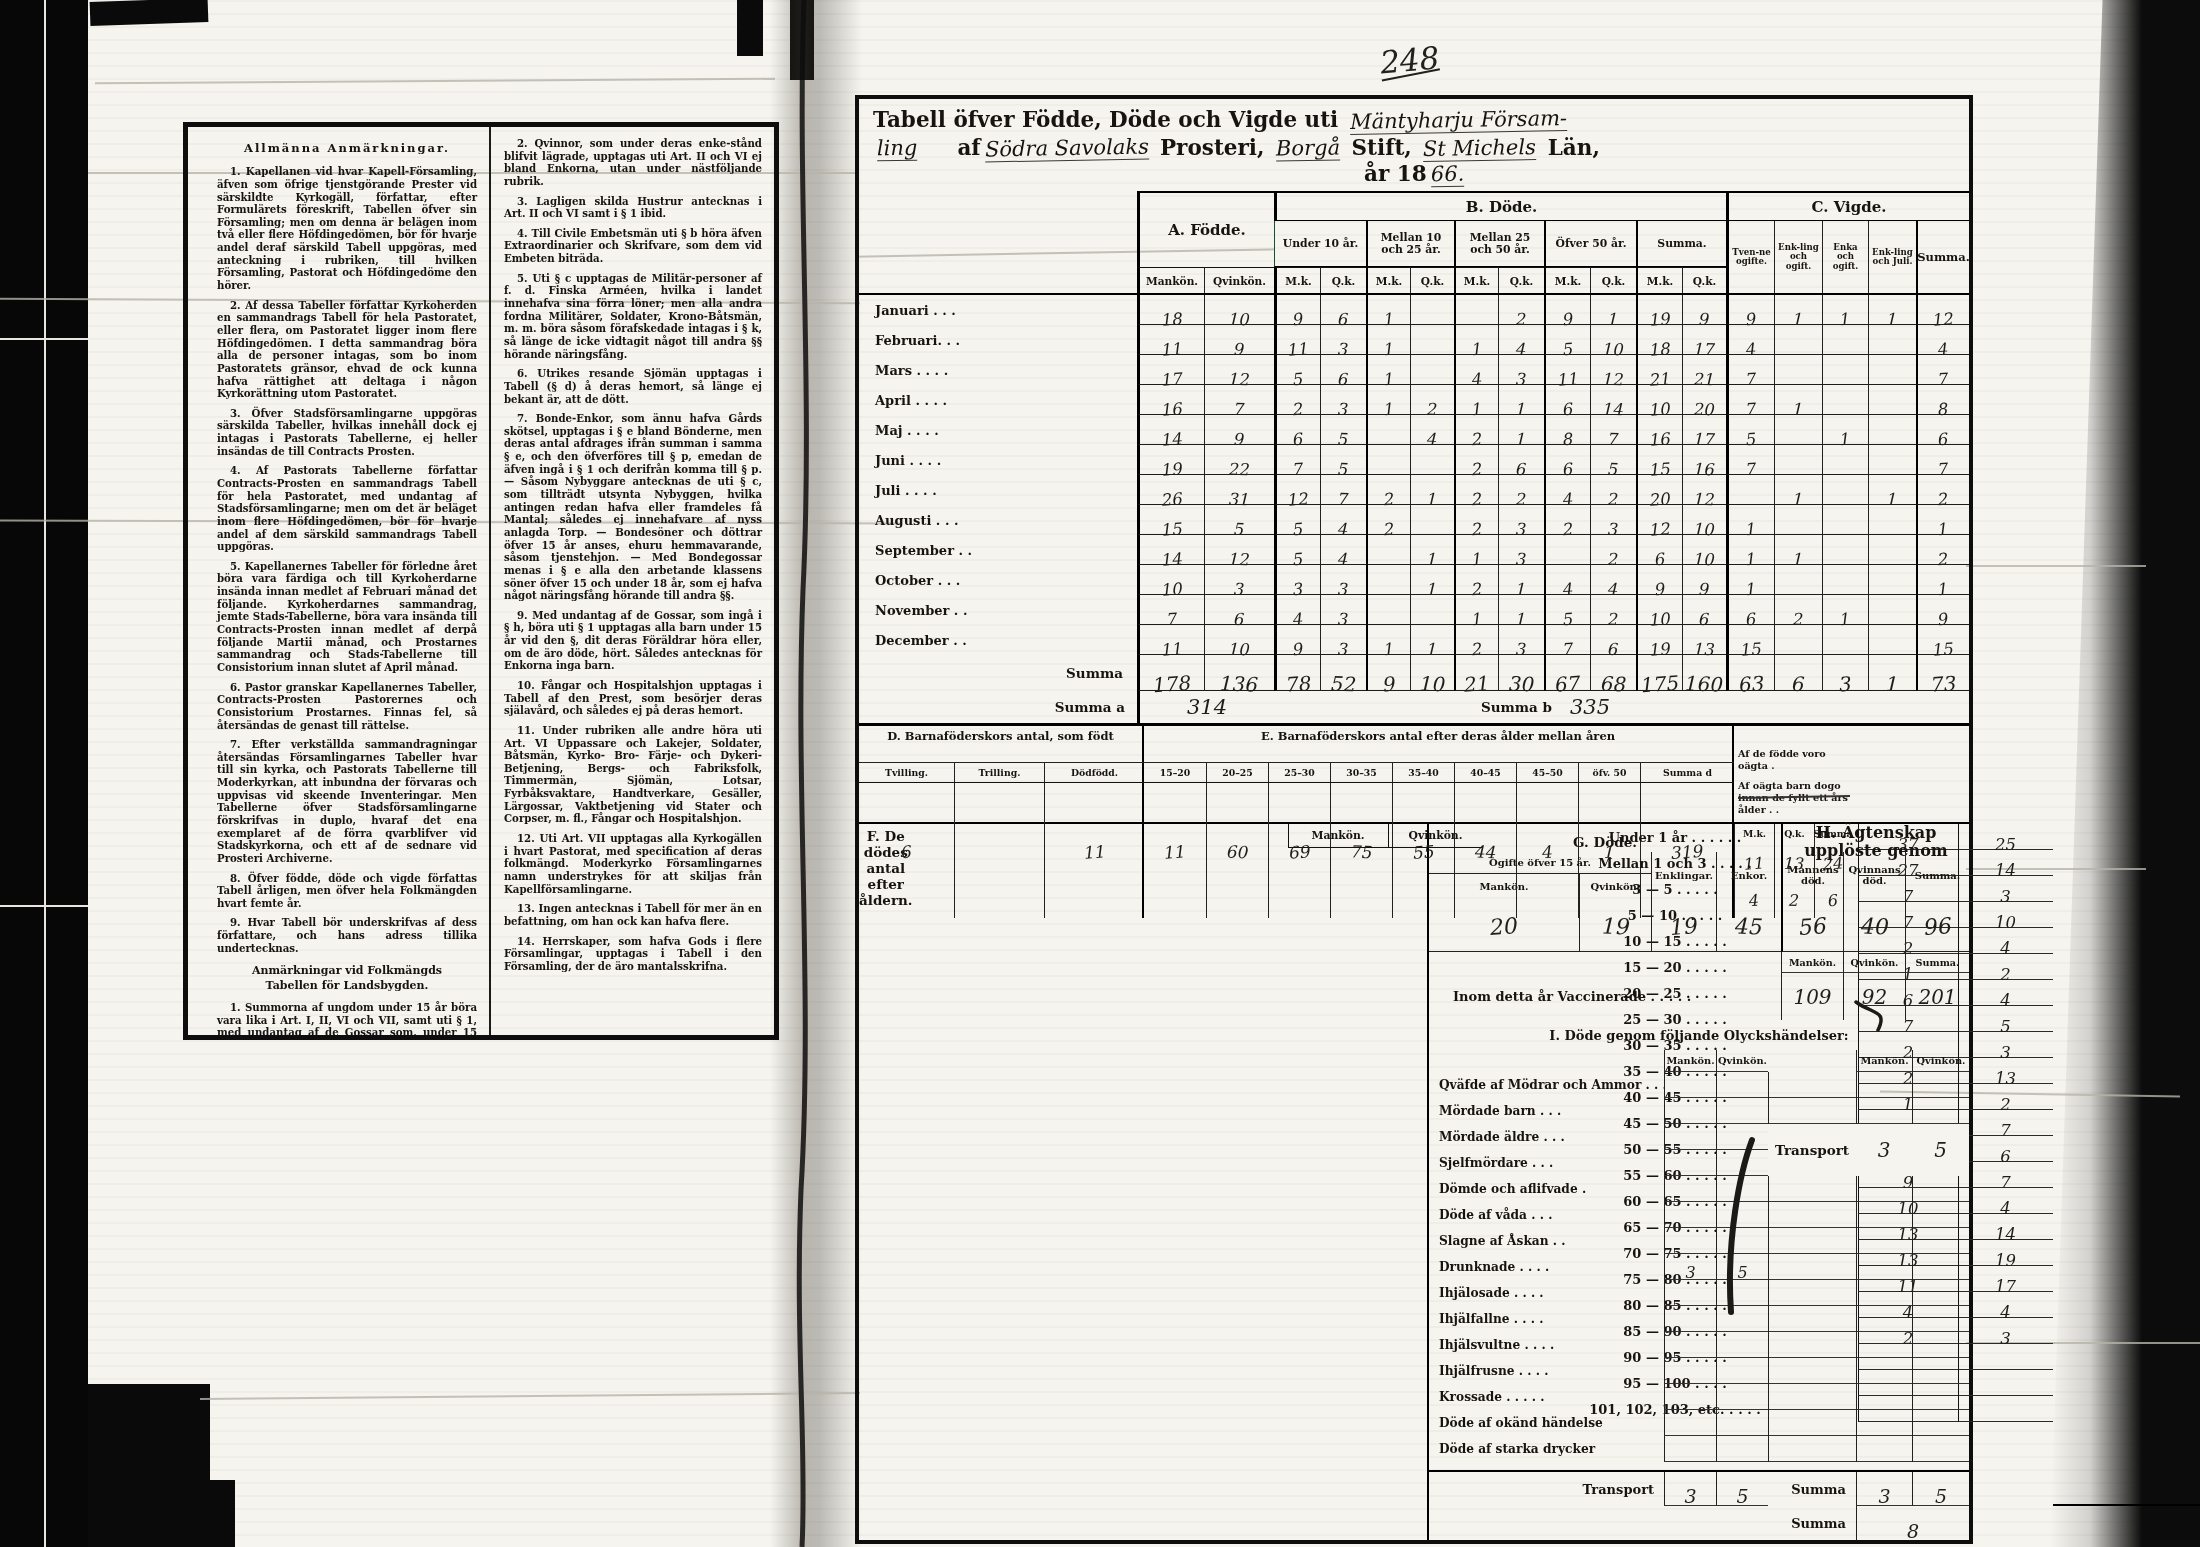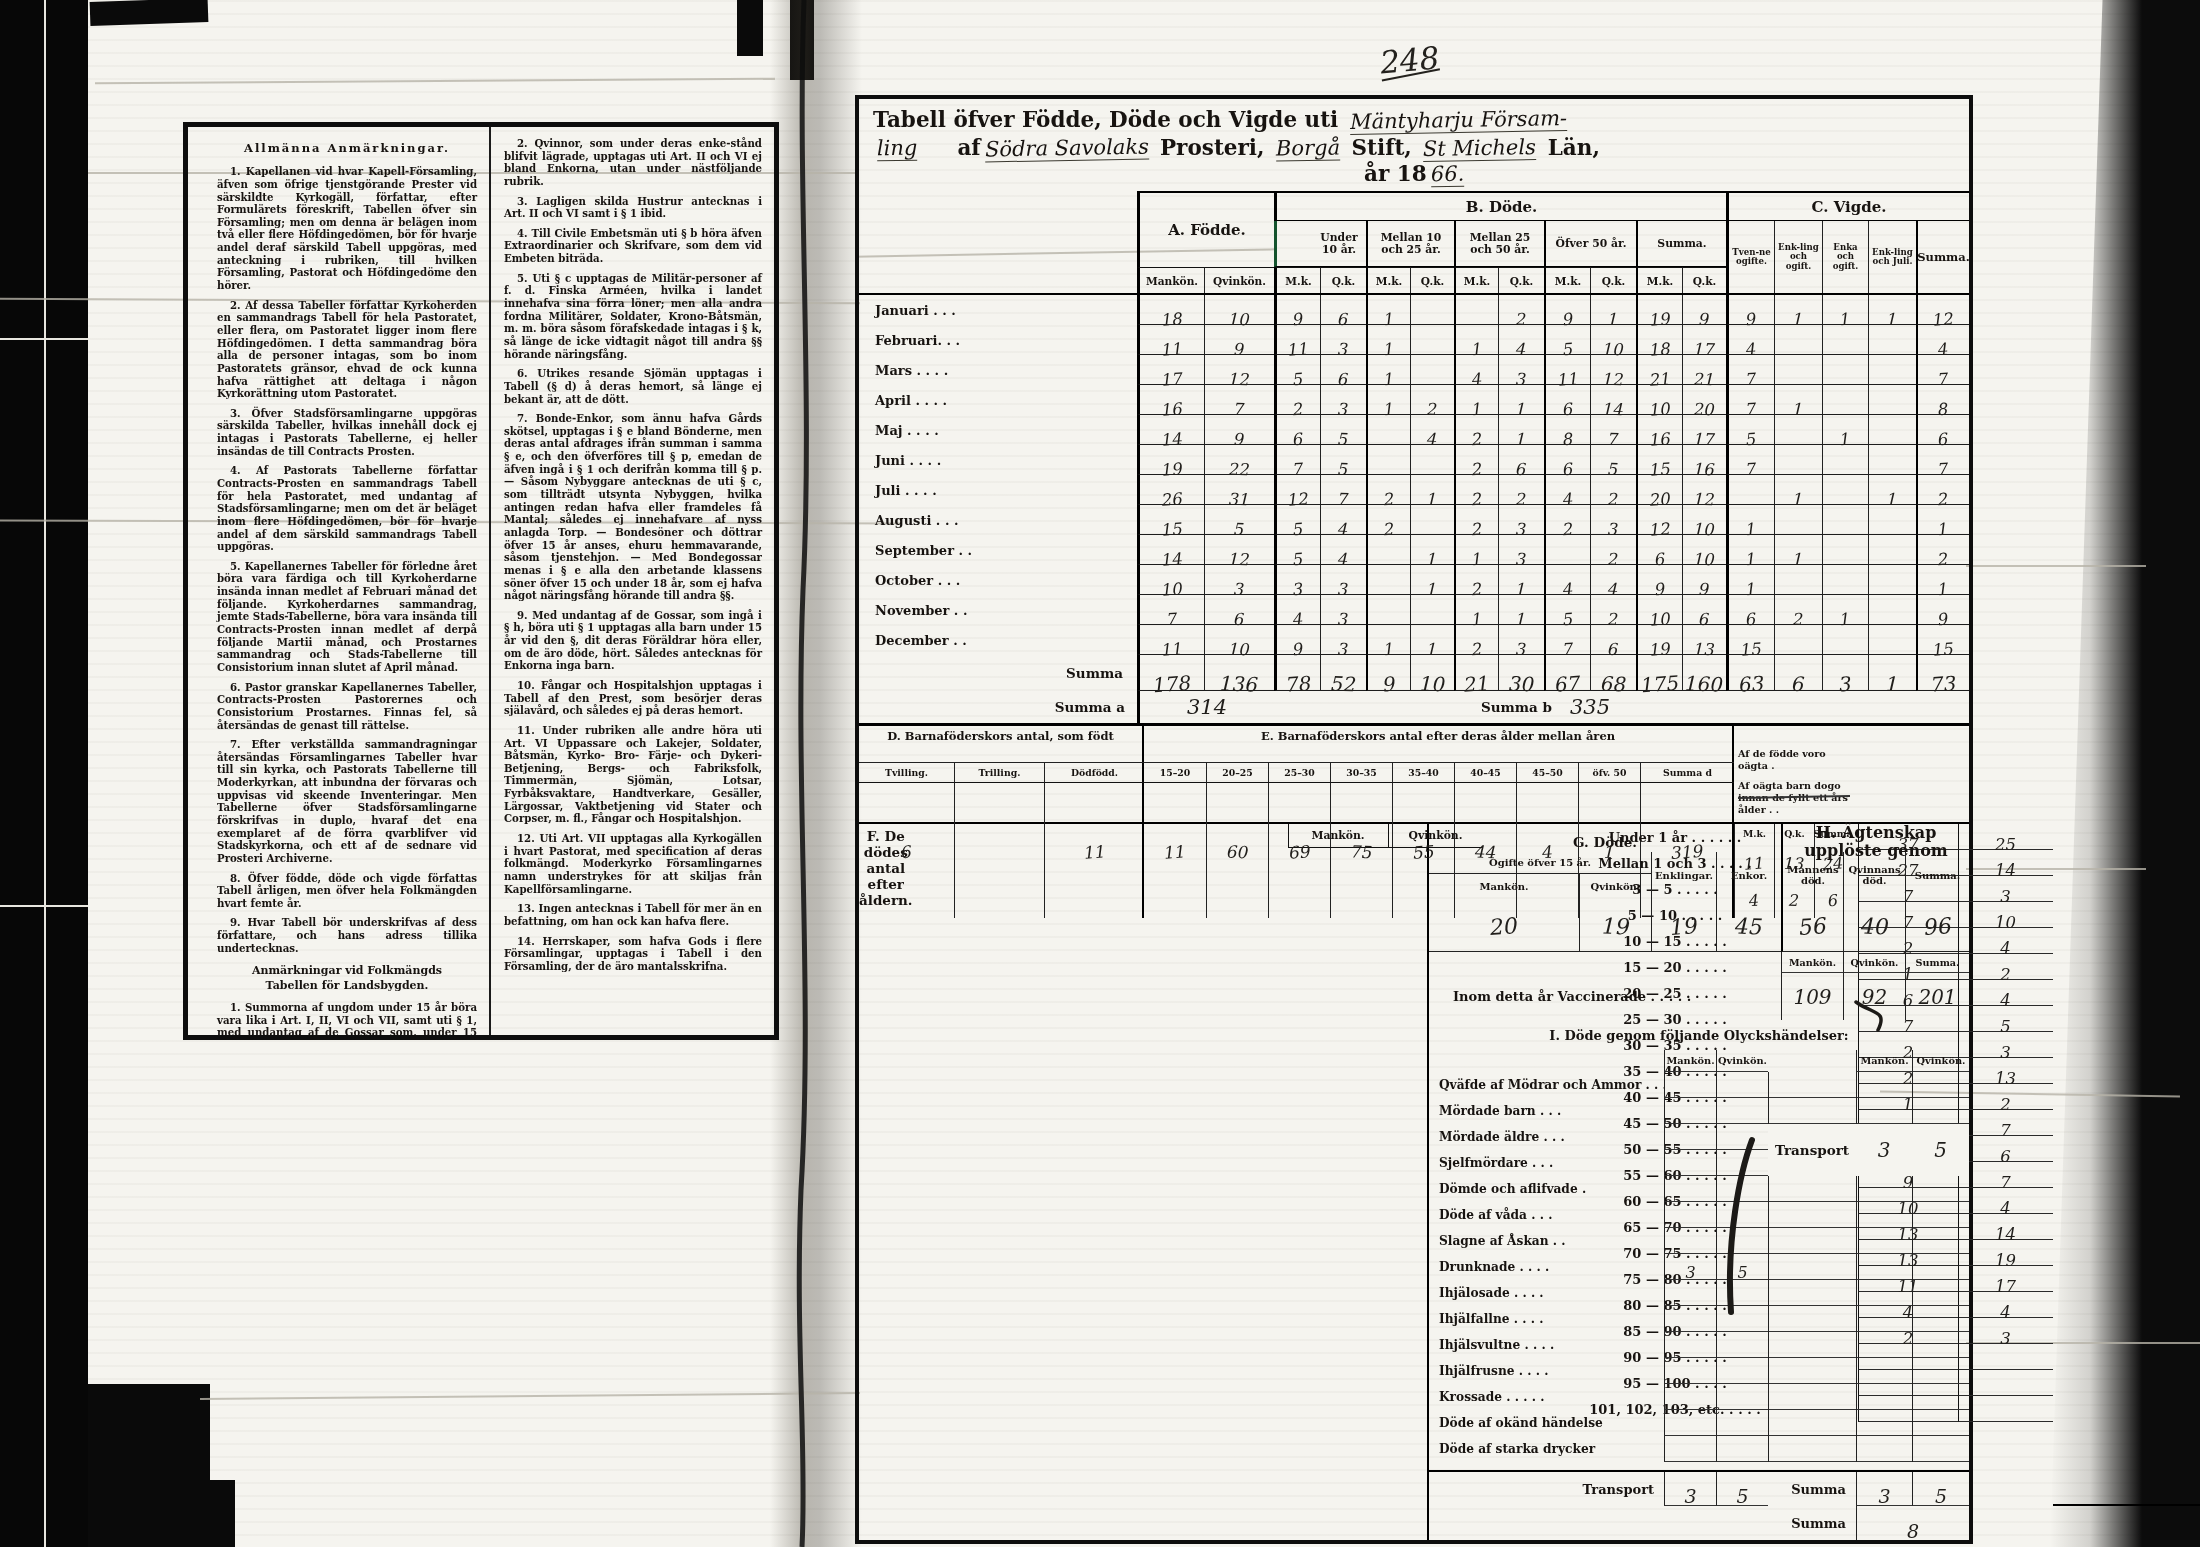--- a/index.html
+++ b/index.html
@@ -49,21 +49,21 @@
   .mt-head>div{box-sizing:border-box;display:flex;align-items:center;justify-content:center;text-align:center;}
   .hL{grid-column:1;grid-row:1/4;}
   .hA{grid-column:2/4;grid-row:1/3;border-left:3px solid #000;border-top:2.5px solid #000;
       font-weight:700;font-size:15px;}
   .hB{grid-column:4/14;grid-row:1;border-left:3px solid #000;border-top:2.5px solid #000;
       border-bottom:1.6px solid #000;font-weight:700;font-size:15px;}
   .hC{grid-column:14/19;grid-row:1;border-left:3px solid #000;border-top:2.5px solid #000;
       border-bottom:1.6px solid #000;font-weight:700;font-size:15px;}
   .hg{grid-row:2;border-left:2px solid #000;border-bottom:1.6px solid #000;
       font-weight:700;font-size:10.8px;line-height:1.1;padding:1px;}
-  .hg.first{border-left:3px solid #14532d;padding-left:36px;}
+  .hg.first{border-left:1px solid #14532d;}
   .hg0{grid-column:4/6;}.hg1{grid-column:6/8;}.hg2{grid-column:8/10;}.hg3{grid-column:10/12;}.hg4{grid-column:12/14;}
   .hcv{grid-row:2/4;border-left:1.3px solid #222;font-weight:700;font-size:8.6px;line-height:1.1;padding:1px;}
   .hc0{grid-column:14;border-left:3px solid #000;}
   .hc1{grid-column:15;}.hc2{grid-column:16;}.hc3{grid-column:17;}
   .hcS{grid-column:18;grid-row:2/4;border-left:2px solid #000;font-weight:700;font-size:11.5px;}
   .hmq{grid-row:3;font-weight:700;font-size:10.6px;border-top:1.4px solid #111;}
   .hma{grid-column:2;border-left:3px solid #000;}
   .hqa{grid-column:3;border-left:1.3px solid #222;}
   .mk0{border-left:3px solid #000;}
   .mk2,.mk4,.mk6,.mk8{border-left:2px solid #000;}

